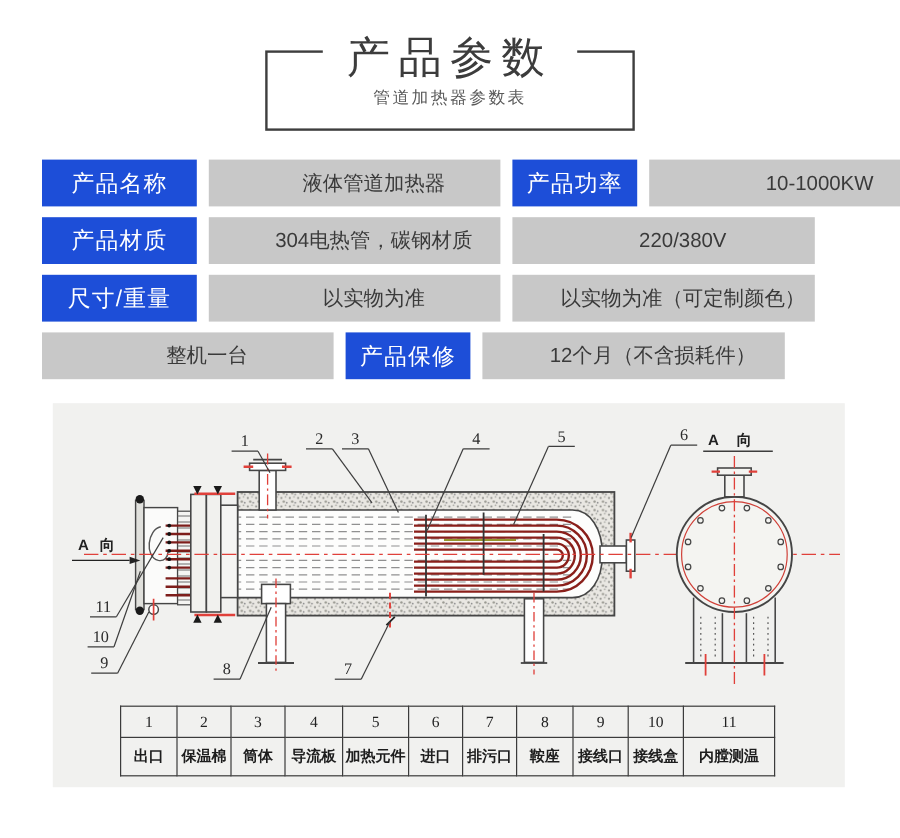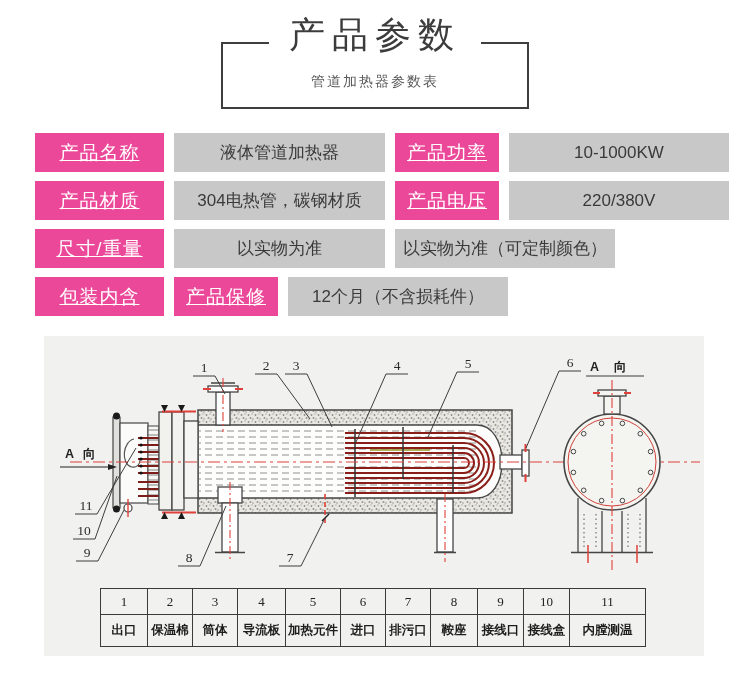--- a/index.html
+++ b/index.html
@@ -2,33 +2,33 @@
 <html><head>
 <meta charset="utf-8">
 <style>
   html,body{margin:0;padding:0;background:#ffffff;}
   body{width:750px;height:698px;position:relative;overflow:hidden;
        font-family:"Liberation Sans",sans-serif;-webkit-font-smoothing:antialiased;}
 
   
   .header-box{position:absolute;left:221px;top:42px;width:304px;height:63px;
               border:2px solid #3e3e3e;}
-  .page-title{position:absolute;top:11px;left:50%;transform:translateX(-50%);
+  .page-title{position:absolute;top:24px;left:50%;transform:translateX(-50%);
               margin:0;background:#ffffff;padding:0 20px;white-space:nowrap;
               font-size:36px;font-weight:500;letter-spacing:7px;color:#3c3c3c;}
   .page-subtitle{position:absolute;top:73px;left:0;width:750px;text-align:center;
               font-size:14px;color:#5a5a5a;letter-spacing:2px;}
 
   
   .specs{position:absolute;left:35px;top:133px;}
   .spec-row{display:flex;gap:10px;margin-bottom:9px;}
   .cell{height:39px;display:flex;align-items:center;justify-content:center;
         white-space:nowrap;overflow:hidden;}
-  .lbl{background:#ec4899;color:#ffffff;font-size:19px;letter-spacing:1px;text-decoration:underline;}
-  .val{background:#c8c8c8;color:#3a3a3a;font-size:17px;}
+  .lbl{background:#1d4ed8;color:#ffffff;font-size:19px;letter-spacing:1px;}
+  .val{background:#c8c8c8;color:#3a3a3a;font-size:17px;padding-left:32px;}
   .w-l1{width:129px;} .w-v1{width:211px;} .w-l2{width:104px;} .w-v2{width:220px;}
 
   
   .panel{position:absolute;left:44px;top:336px;width:660px;height:320px;
          background:#f1f1ef;}
   .panel svg{position:absolute;left:0;top:0;}
 
   .parts-table{position:absolute;left:56px;top:252px;width:546px;
                border-collapse:collapse;table-layout:fixed;}
   .parts-table td{border:1.6px solid #3b3b3b;text-align:center;padding:0;
@@ -51,30 +51,29 @@
 <div class="specs">
   <div class="spec-row">
     <div class="cell lbl w-l1">产品名称</div>
     <div class="cell val w-v1">液体管道加热器</div>
     <div class="cell lbl w-l2">产品功率</div>
     <div class="cell val w-v2">10-1000KW</div>
   </div>
   <div class="spec-row">
     <div class="cell lbl w-l1">产品材质</div>
     <div class="cell val w-v1">304电热管，碳钢材质</div>
-    <div class="cell lbl w-l2">产品电压</div>
     <div class="cell val w-v2">220/380V</div>
   </div>
   <div class="spec-row">
     <div class="cell lbl w-l1">尺寸/重量</div>
     <div class="cell val w-v1">以实物为准</div>
     <div class="cell val w-v2">以实物为准（可定制颜色）</div>
   </div>
   <div class="spec-row">
-    <div class="cell lbl w-l1">包装内含</div>
+    <div class="cell val w-v1">整机一台</div>
     <div class="cell lbl w-l2">产品保修</div>
     <div class="cell val w-v2">12个月（不含损耗件）</div>
   </div>
 </div>
 
 <div class="panel">
   <svg width="660" height="320" viewBox="0 0 660 320">
     <defs>
       <pattern id="stip" width="7" height="7" patternUnits="userSpaceOnUse">
         <rect width="7" height="7" fill="#e9e7e2"></rect>

